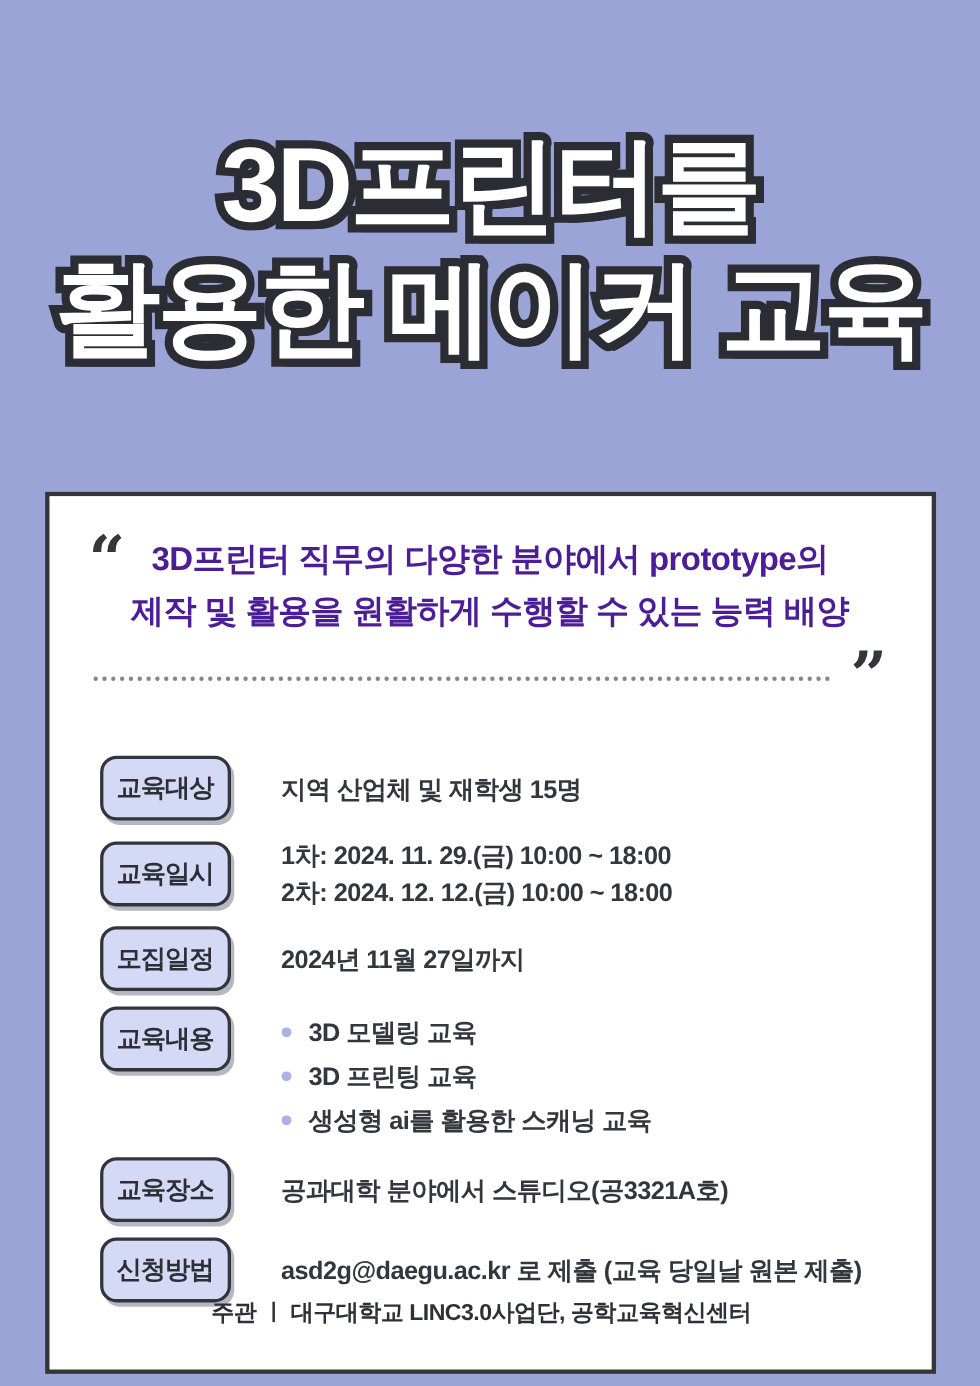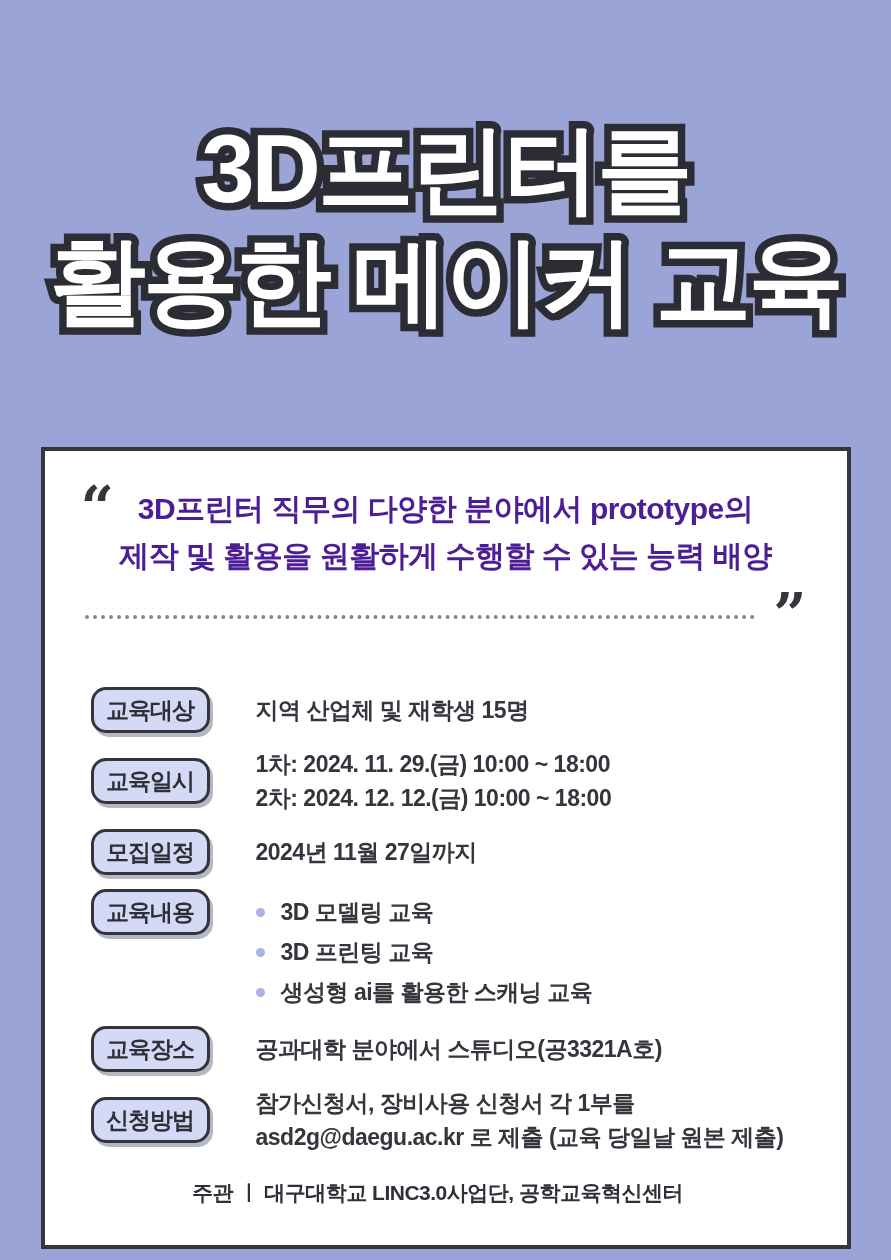--- a/index.html
+++ b/index.html
@@ -82,21 +82,21 @@
     display: flex;
     flex-direction: column;
     gap: 14px;
   }
   .row { display: flex; align-items: center; gap: 46px; }
   .row.bullets { align-items: flex-start; }
   .badge {
     box-sizing: border-box;
     flex: 0 0 auto;
     min-width: 119px;
-    height: 46px;
+    height: 59px;
     display: flex;
     align-items: center;
     justify-content: center;
     padding: 0 12px;
     background: #d4d9f6;
     border: 3px solid #34353c;
     border-radius: 15px;
     box-shadow: 3px 4px 0 rgba(94, 97, 117, 0.45);
     font-size: 23px;
     font-weight: 700;
@@ -198,20 +198,19 @@
       </div>
       <div class="row">
         <span class="badge">교육장소</span>
         <div class="value">
           <div class="value-line">공과대학 분야에서 스튜디오(공3321A호)</div>
         </div>
       </div>
       <div class="row">
         <span class="badge">신청방법</span>
         <div class="value">
-          <div class="value-line">참가신청서, 장비사용 신청서 각 1부를</div>
           <div class="value-line">asd2g@daegu.ac.kr 로 제출 (교육 당일날 원본 제출)</div>
         </div>
       </div>
     </div>
 
   <div class="footer">주관 ㅣ 대구대학교 LINC3.0사업단, 공학교육혁신센터</div>
 </div>
 
 </body></html>

